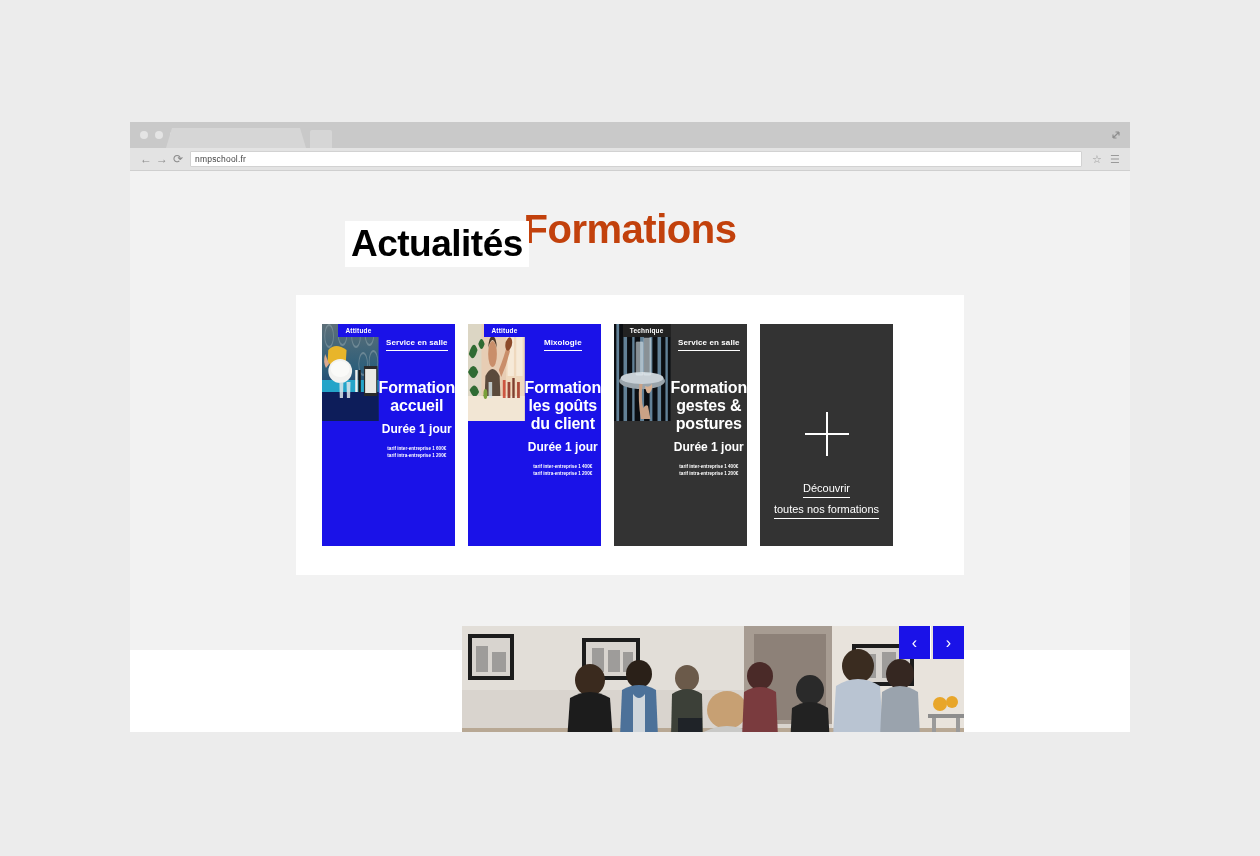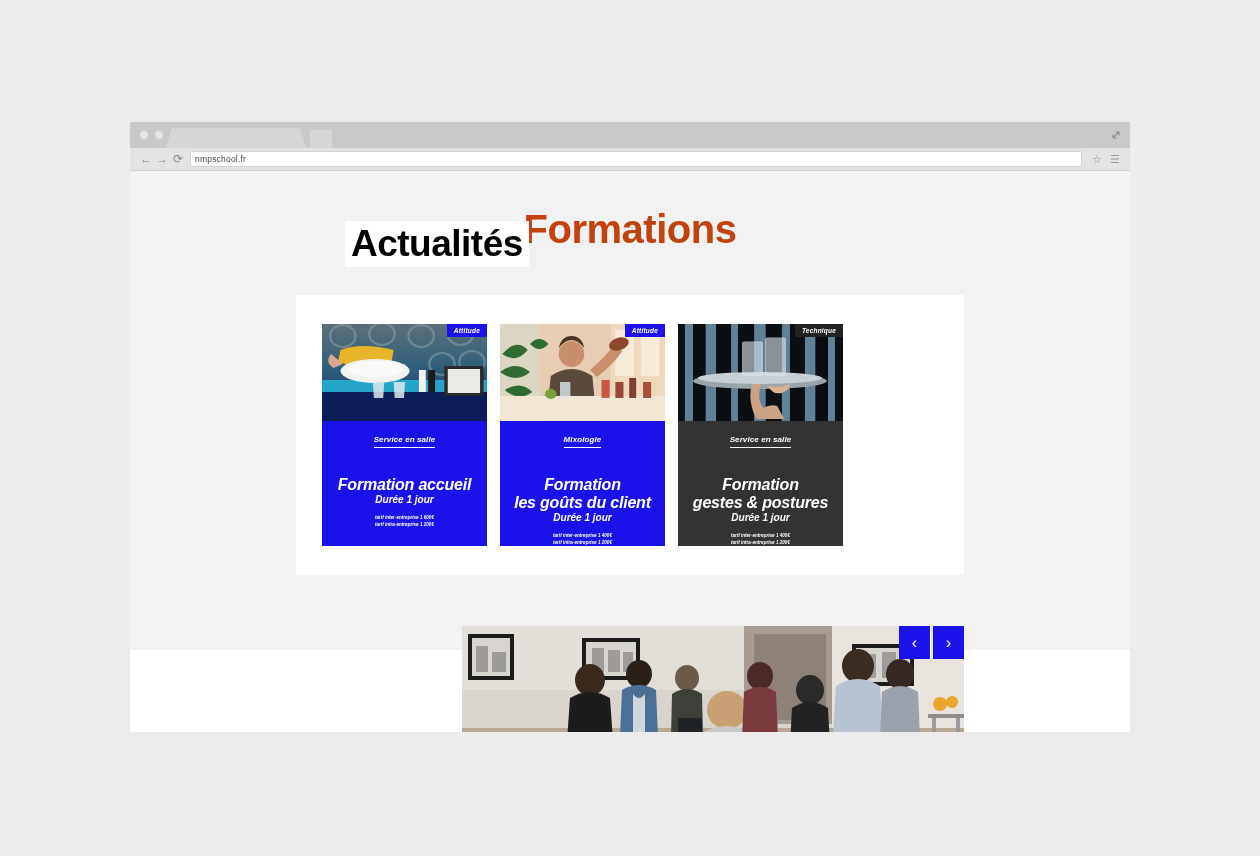--- a/index.html
+++ b/index.html
@@ -71,22 +71,22 @@
   
   #formations-panel{
     position:absolute;left:166px;top:124px;width:668px;height:280px;background:#fff;
   }
 
   #cards-row{
     position:absolute;left:26px;top:29px;display:flex;gap:13px;
   }
 
   .card{
-    position:relative;width:165px;height:222px;overflow:hidden;
-    display:flex;flex-direction:column;font-style:italic;
+    position:relative;width:133px;height:222px;overflow:hidden;
+    display:flex;
   }
   .card.blue{background:#1a12e8;}
   .card.dark{background:#333333;}
 
   .card-photo{position:relative;width:100%;height:97px;overflow:hidden;}
   .badge{
     position:absolute;top:0;right:0;padding:3px 7px;
     font-size:6.5px;font-weight:bold;color:#fff;letter-spacing:.2px;
   }
   .badge.blue{background:#1a12e8;}
@@ -97,21 +97,21 @@
     padding-top:14px;color:#fff;text-align:center;
   }
   .card-cat{
     font-size:8px;font-weight:bold;padding-bottom:3px;
     border-bottom:1.2px solid #fff;letter-spacing:.1px;
   }
   .card-title{
     margin-top:28px;font-size:16px;font-weight:bold;line-height:1.12;
     letter-spacing:-.2px;
   }
-  .card-duration{margin-top:0;font-size:10px;font-weight:bold;}
+  .card-duration{margin-top:7px;font-size:12px;font-weight:bold;}
   .card-prices{margin-top:9px;font-size:4.6px;font-weight:bold;line-height:1.55;}
 
   
   .card.discover{align-items:center;justify-content:center;}
   #plus-icon{
     position:absolute;top:88px;left:50%;transform:translateX(-50%);
     width:44px;height:44px;
   }
   #plus-icon:before,#plus-icon:after{
     content:"";position:absolute;background:#fff;
@@ -308,20 +308,27 @@
             <div class="card-cat">Service en salle</div>
             <div class="card-title">Formation<br>gestes &amp; postures</div>
             <div class="card-duration">Durée 1 jour</div>
             <div class="card-prices">
               <div>tarif inter-entreprise 1 400€</div>
               <div>tarif intra-entreprise 1 200€</div>
             </div>
           </div>
         </div>
 
+        <div class="card dark discover">
+          <div id="plus-icon"></div>
+          <div id="discover-text">
+            <div><span id="discover-line1">Découvrir</span></div>
+            <div><span id="discover-line2">toutes nos formations</span></div>
+          </div>
+        </div>
 
       </div>
     </div>
 
     <div id="actualites-section"></div>
     <div id="actualites-title">Actualités</div>
 
     <div id="carousel">
       <svg id="carousel-photo" viewBox="0 0 502 158" preserveAspectRatio="none" style="width:100%;height:100%;display:block">
         <rect width="502" height="158" fill="#d9d4ce"></rect>

